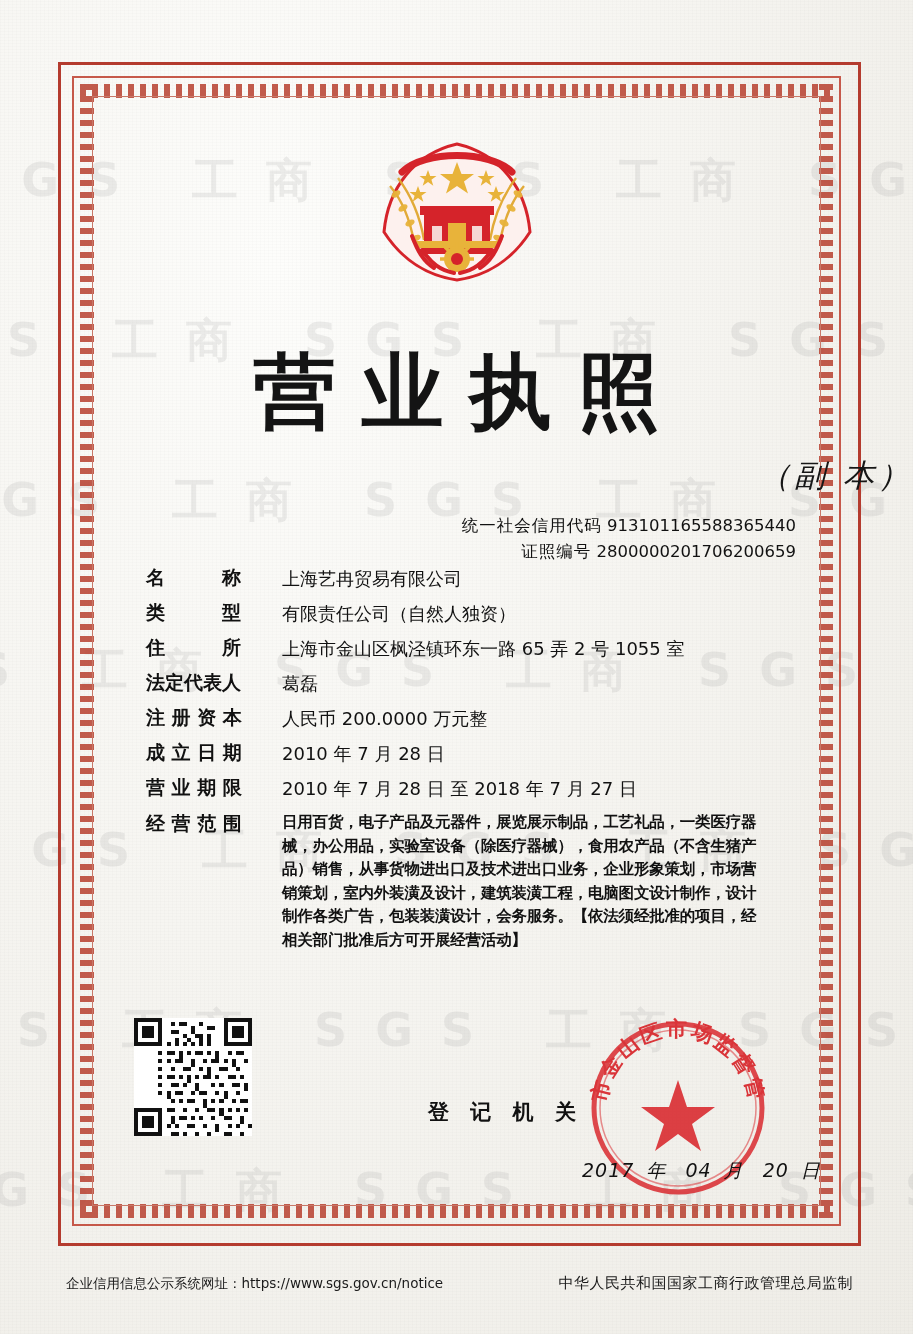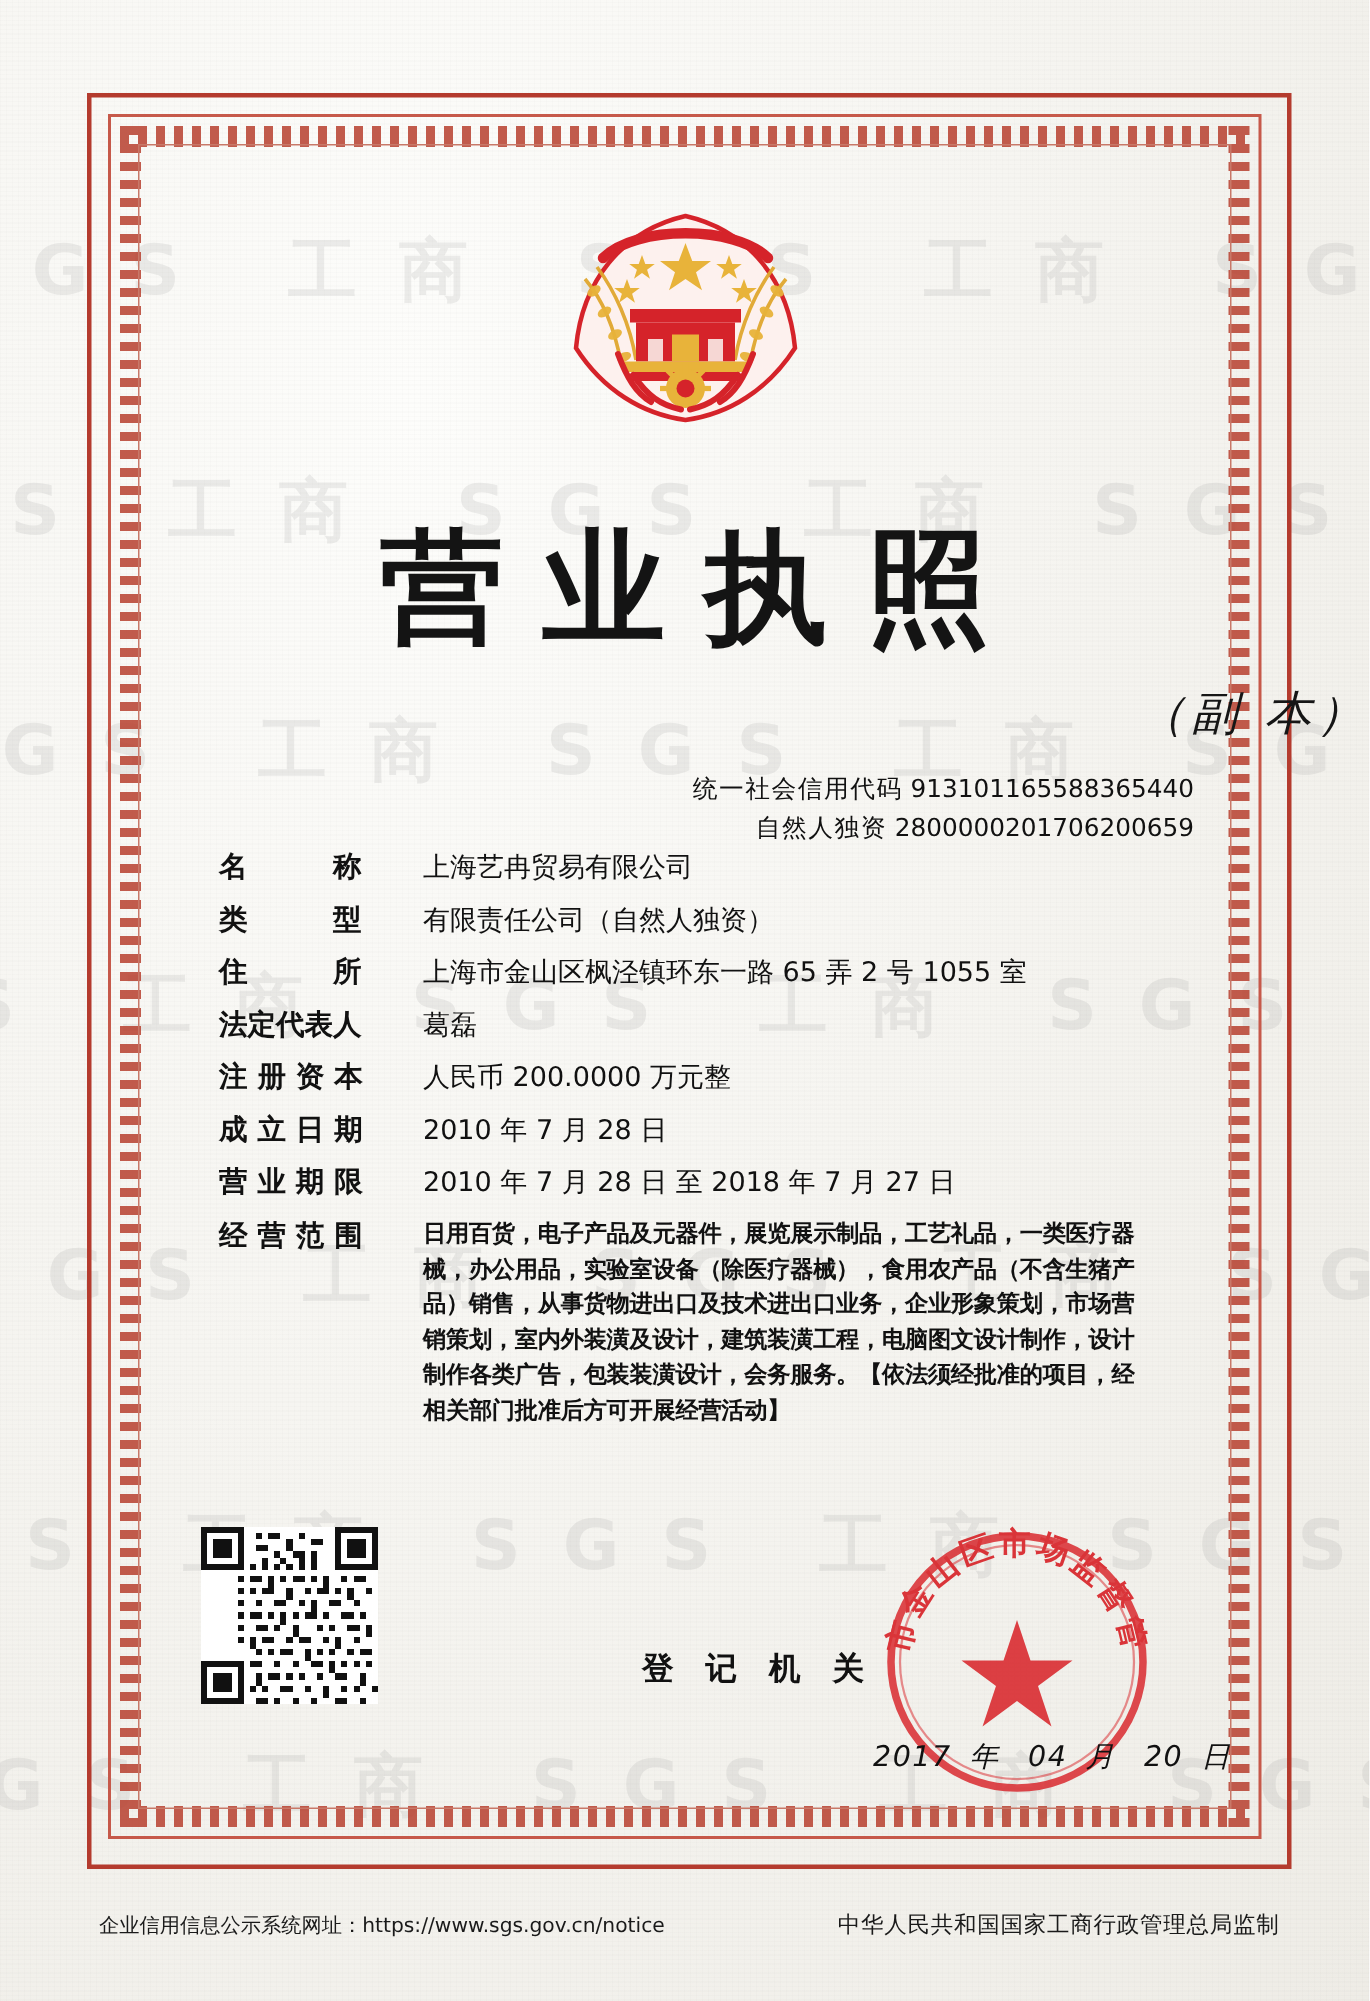--- a/index.html
+++ b/index.html
@@ -327,21 +327,21 @@
 
   <div class="title">营业执照</div>
   <div class="subtitle">（副 本）</div>
 
   <div class="codes">
     <div>
       <span class="clabel">统一社会信用代码</span>
       <span class="cval">913101165588365440</span>
     </div>
     <div>
-      <span class="clabel">自然人独资</span>
+      <span class="clabel">证照编号</span>
       <span class="cval">2800000201706200659</span>
     </div>
   </div>
 
   <div class="fields">
 
     <div class="row">
       <div class="flabel">名　　　称</div>
       <div class="fvalue">上海艺冉贸易有限公司</div>
     </div>

